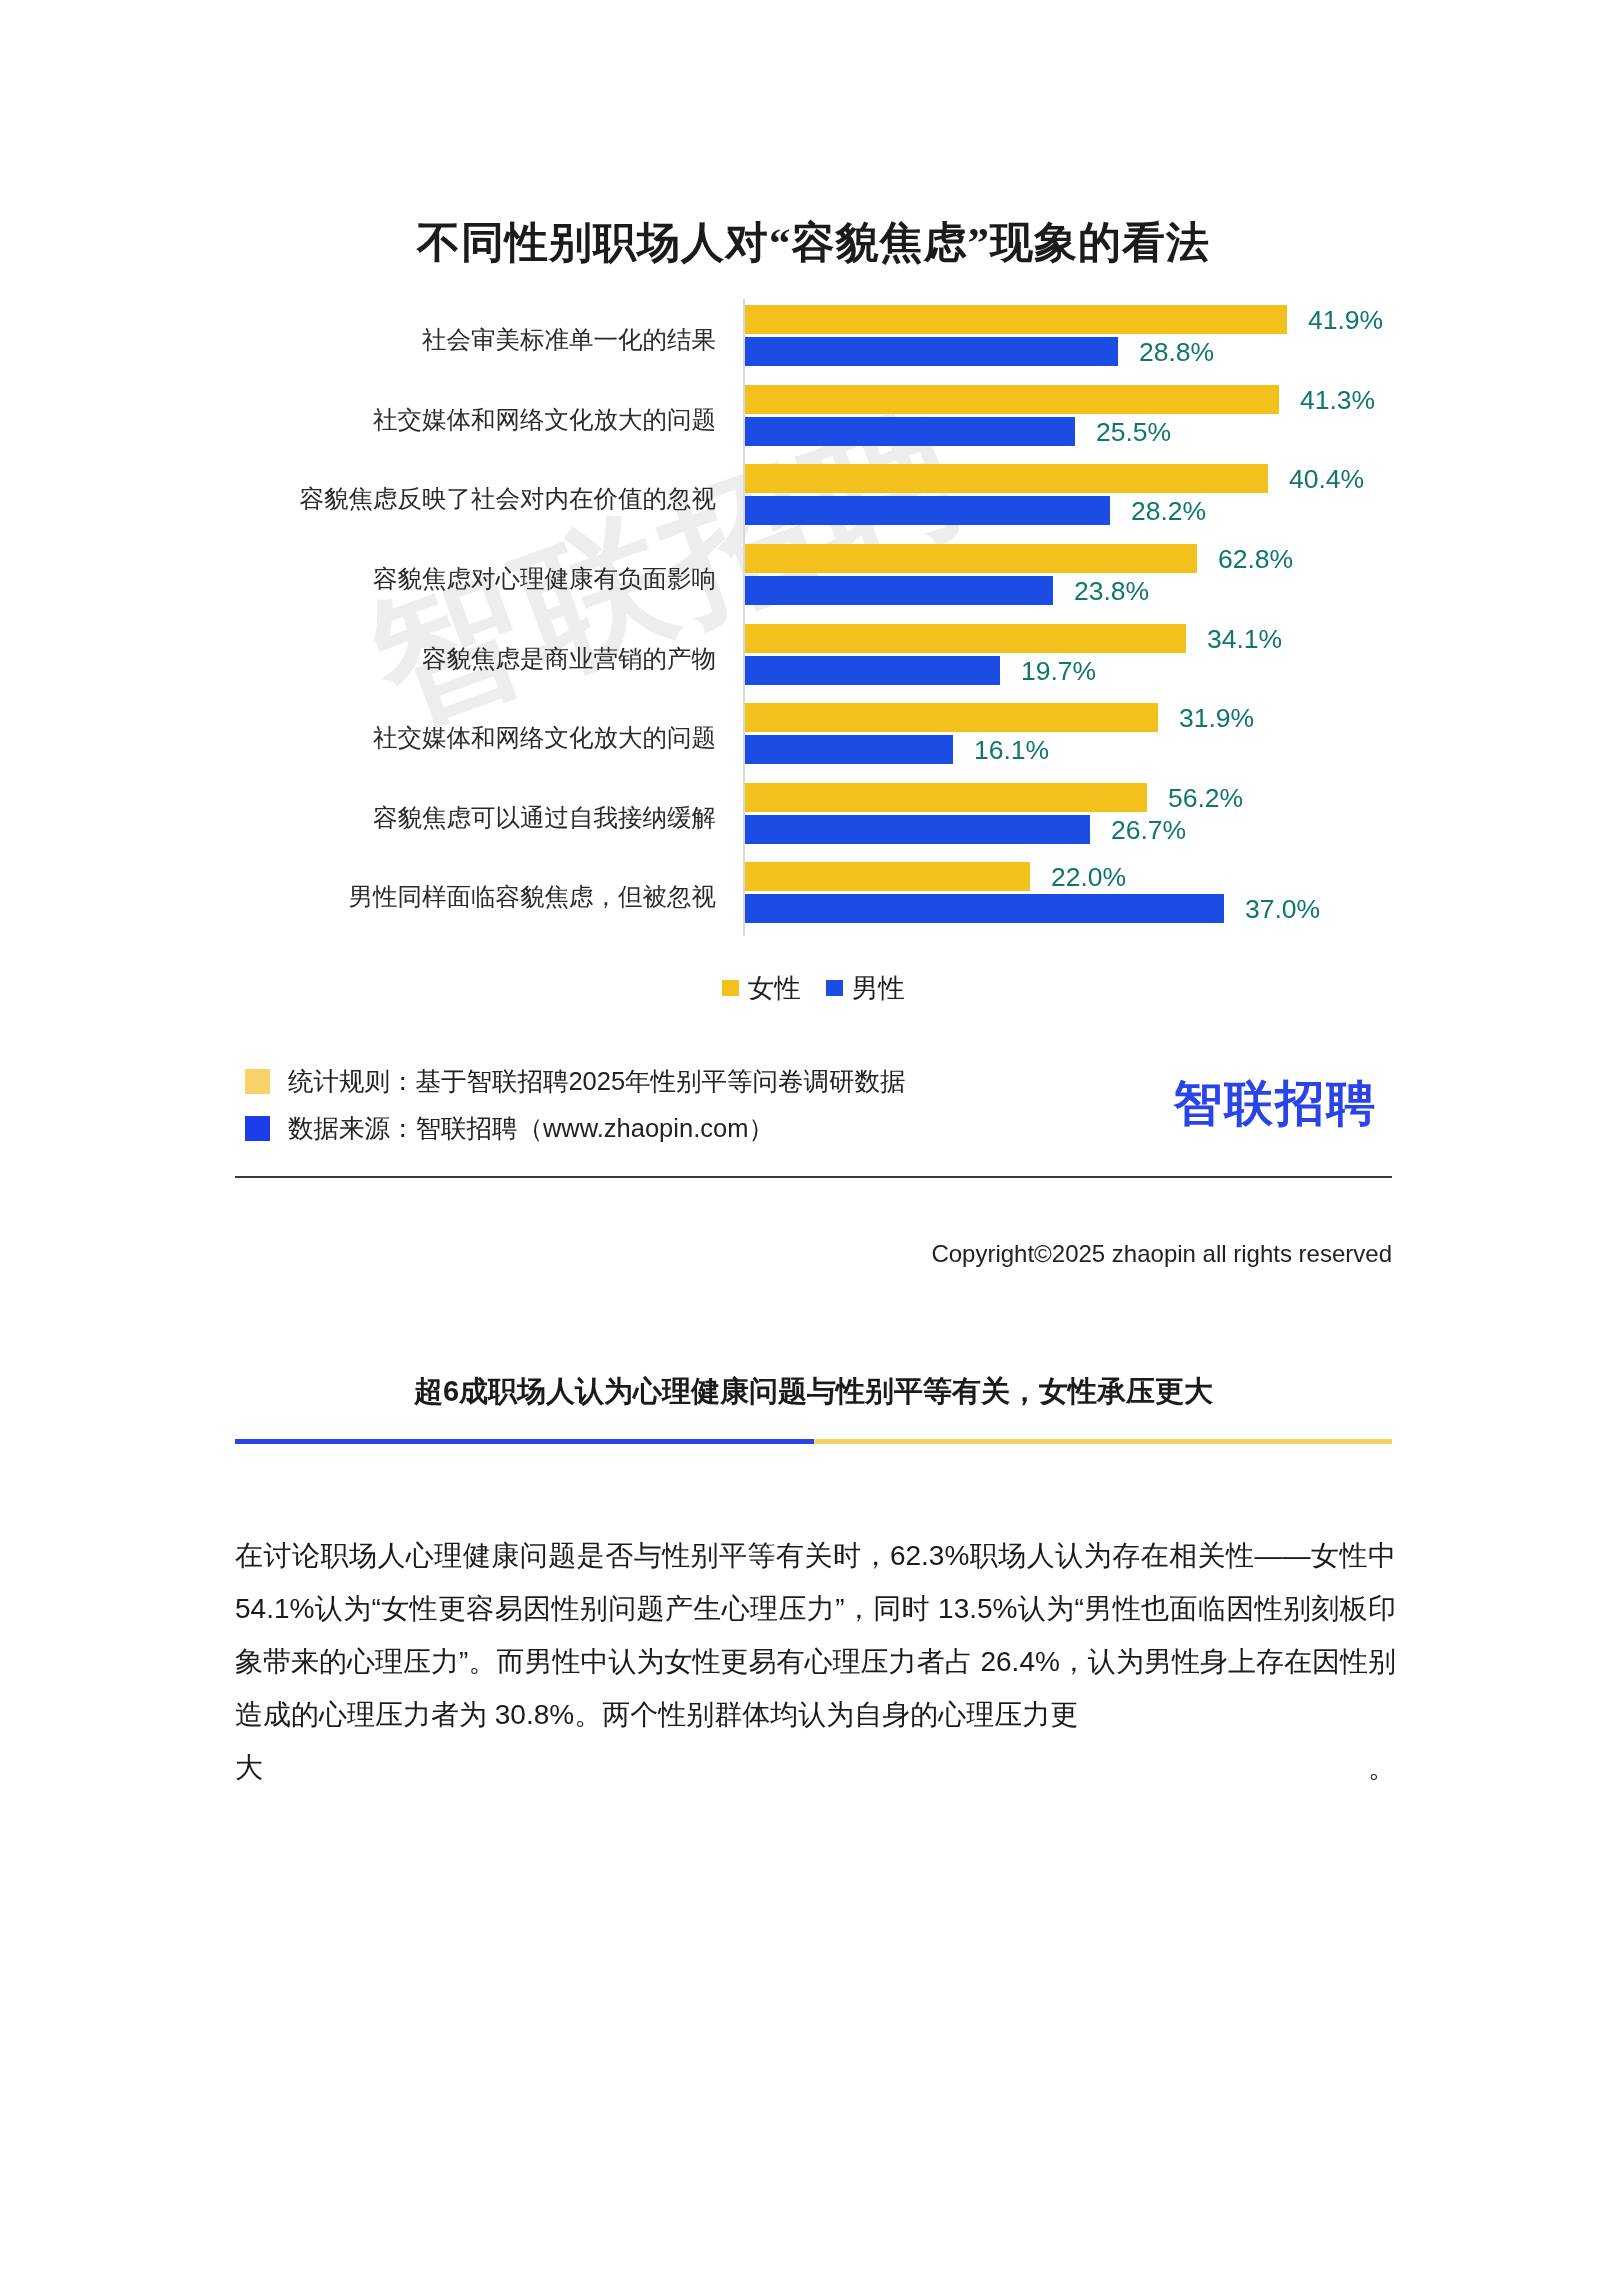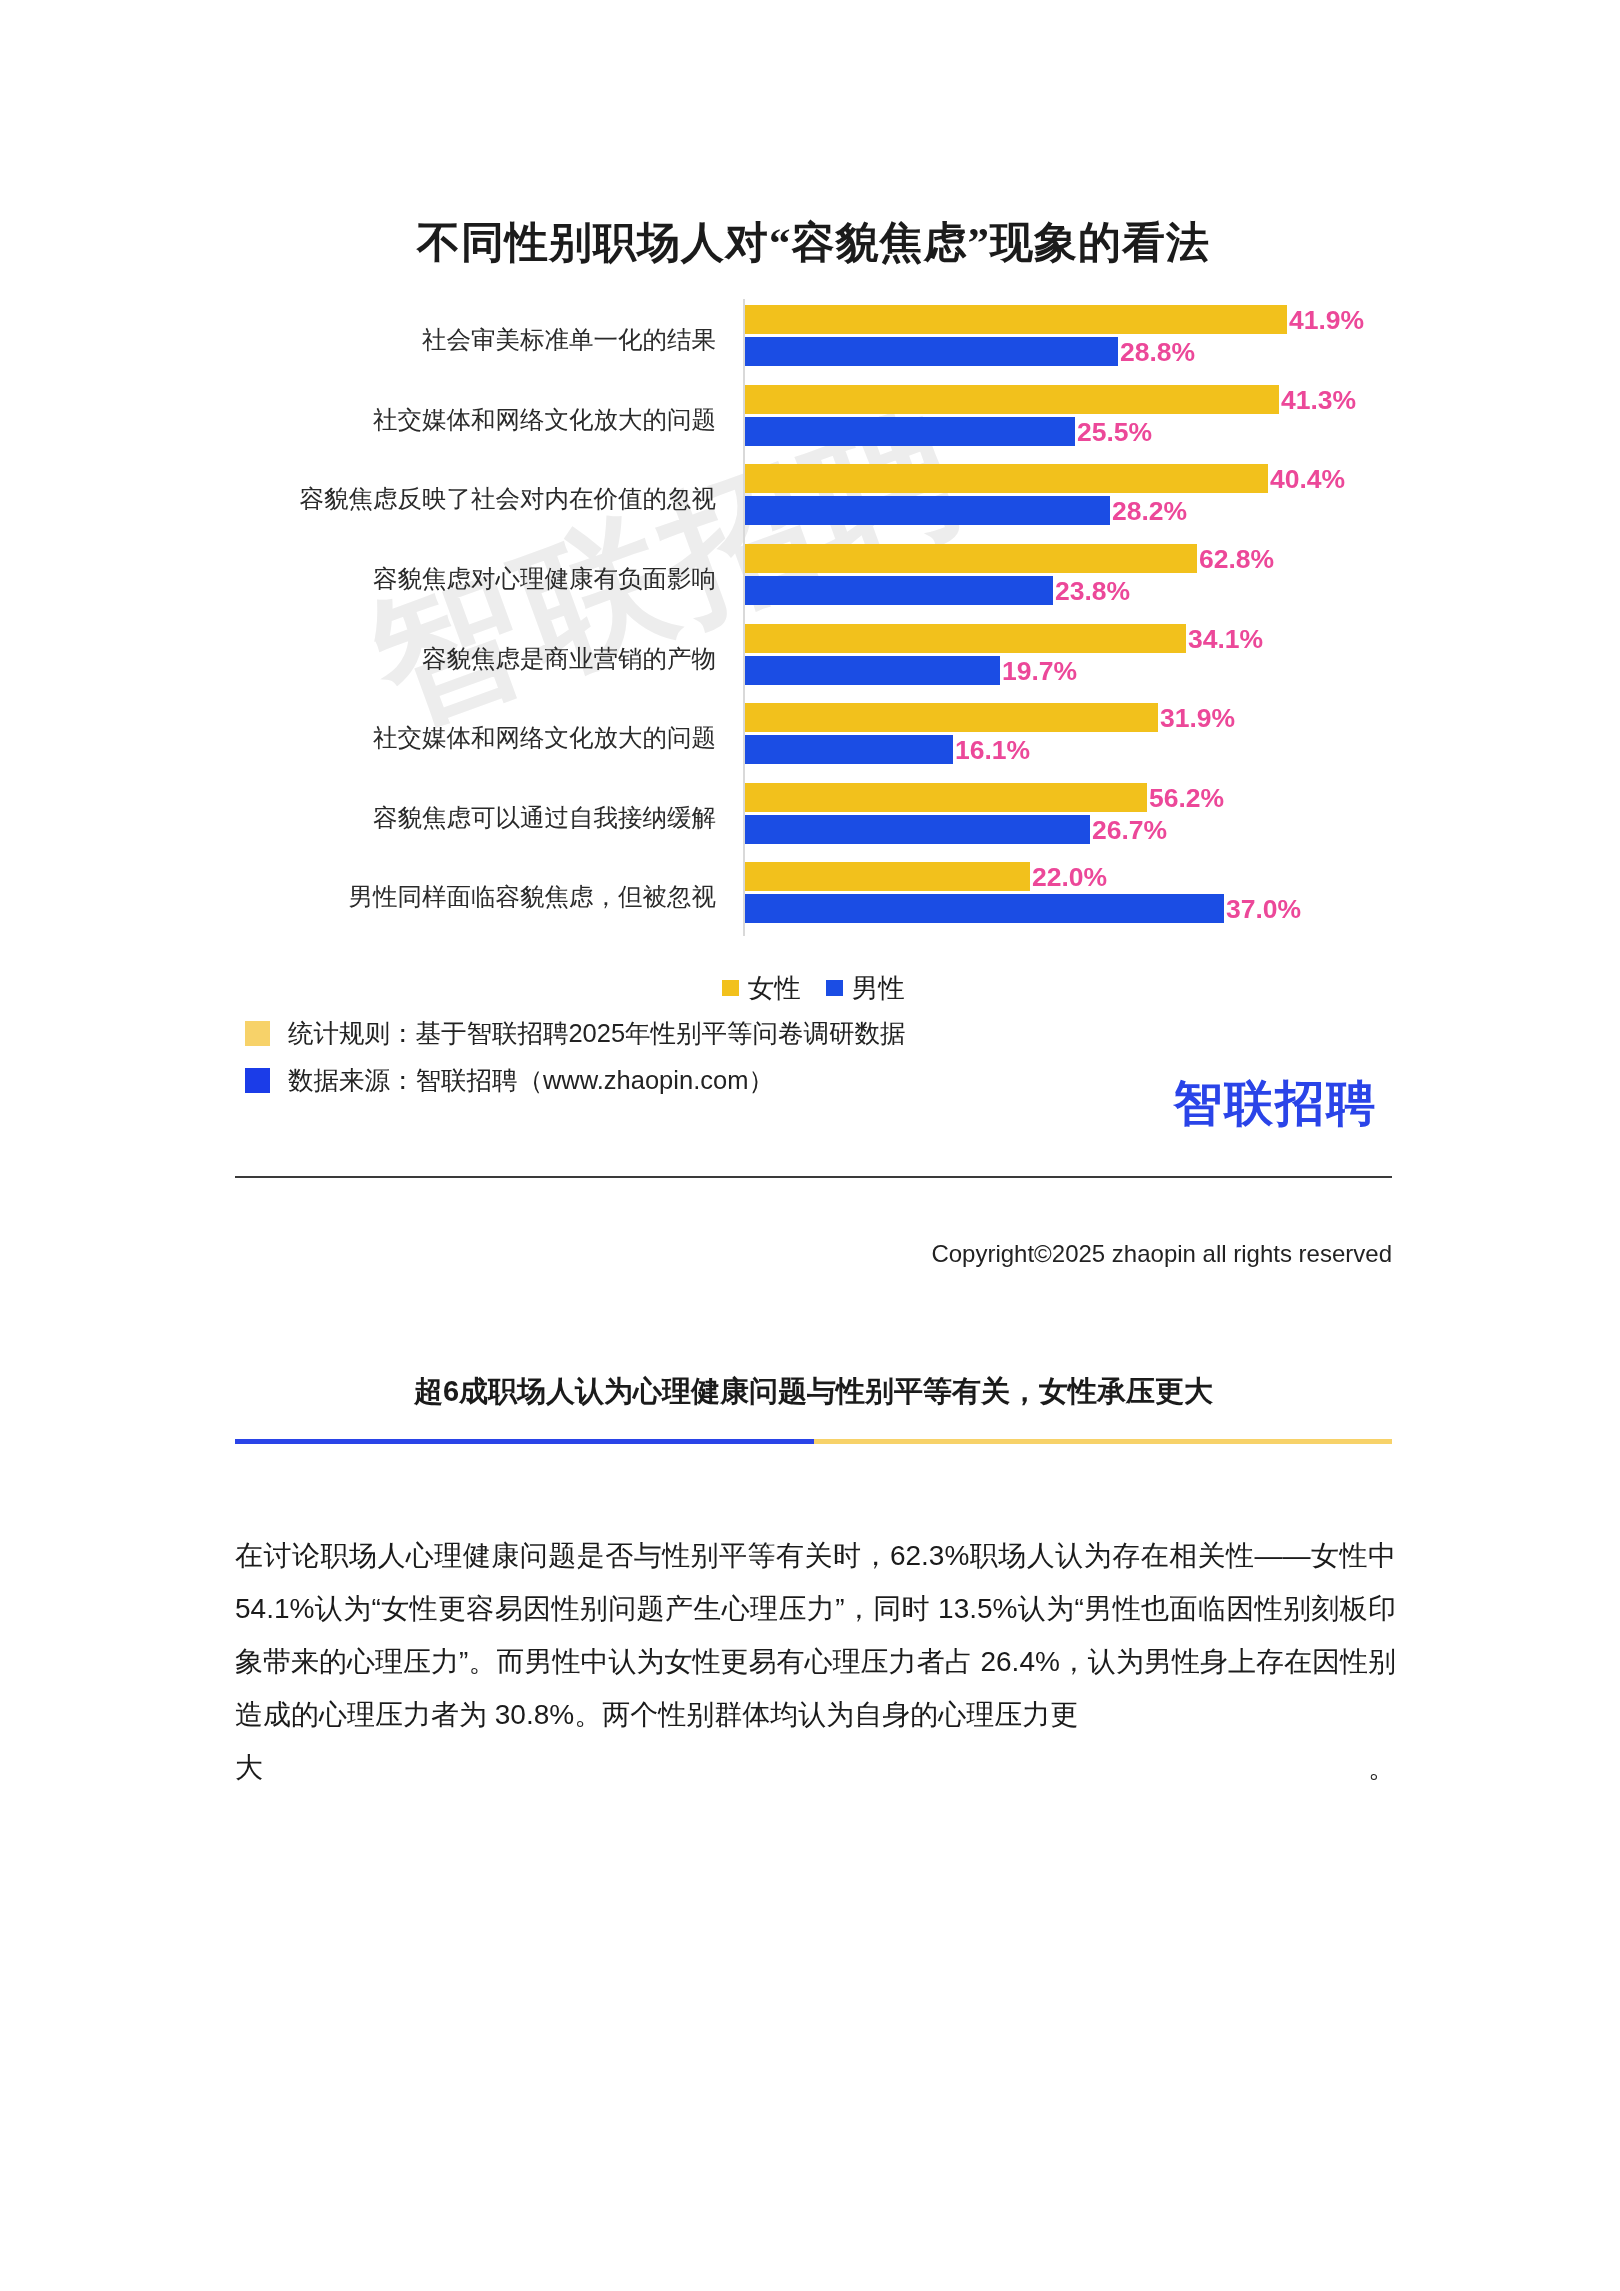--- a/index.html
+++ b/index.html
@@ -57,36 +57,36 @@
   .bars{
     position:absolute;left:510px;top:3.9px;width:647px;height:73px;
   }
   .bar{
     position:absolute;left:0;height:29px;
   }
   .bar.female{top:2px;background:#F2C11C;}
   .bar.male{top:34px;background:#1B4DE4;}
   .bar-val{
     position:absolute;top:50%;transform:translateY(-50%);
-    font-size:26.5px;font-weight:700;color:#ec4899;white-space:nowrap;
-    padding-left:2px;
+    font-size:26.5px;font-weight:400;color:#0f766e;white-space:nowrap;
+    padding-left:21px;
   }
 
   .legend{
     position:absolute;left:0;top:774px;width:1157px;
     display:flex;justify-content:center;align-items:center;gap:25.5px;
     z-index:2;
   }
   .legend-item{display:flex;align-items:center;gap:8.8px;}
   .legend-swatch{width:16.7px;height:16.7px;display:inline-block;}
   .legend-text{font-size:26.5px;color:#1f1f1f;}
 
   
   .notes{
-    position:absolute;left:9.8px;top:820px;width:784px;
+    position:absolute;left:9.8px;top:868px;width:784px;
   }
   .note-row{display:flex;align-items:center;gap:17.6px;margin-bottom:11.8px;}
   .note-swatch{width:25.5px;height:25.5px;flex:0 0 auto;}
   .note-text{font-size:25.5px;color:#222;white-space:nowrap;}
 
   .brand{
     position:absolute;right:14.7px;top:875px;
     font-size:49px;font-weight:bold;color:#2A44E8;
     letter-spacing:2px;white-space:nowrap;
   }

